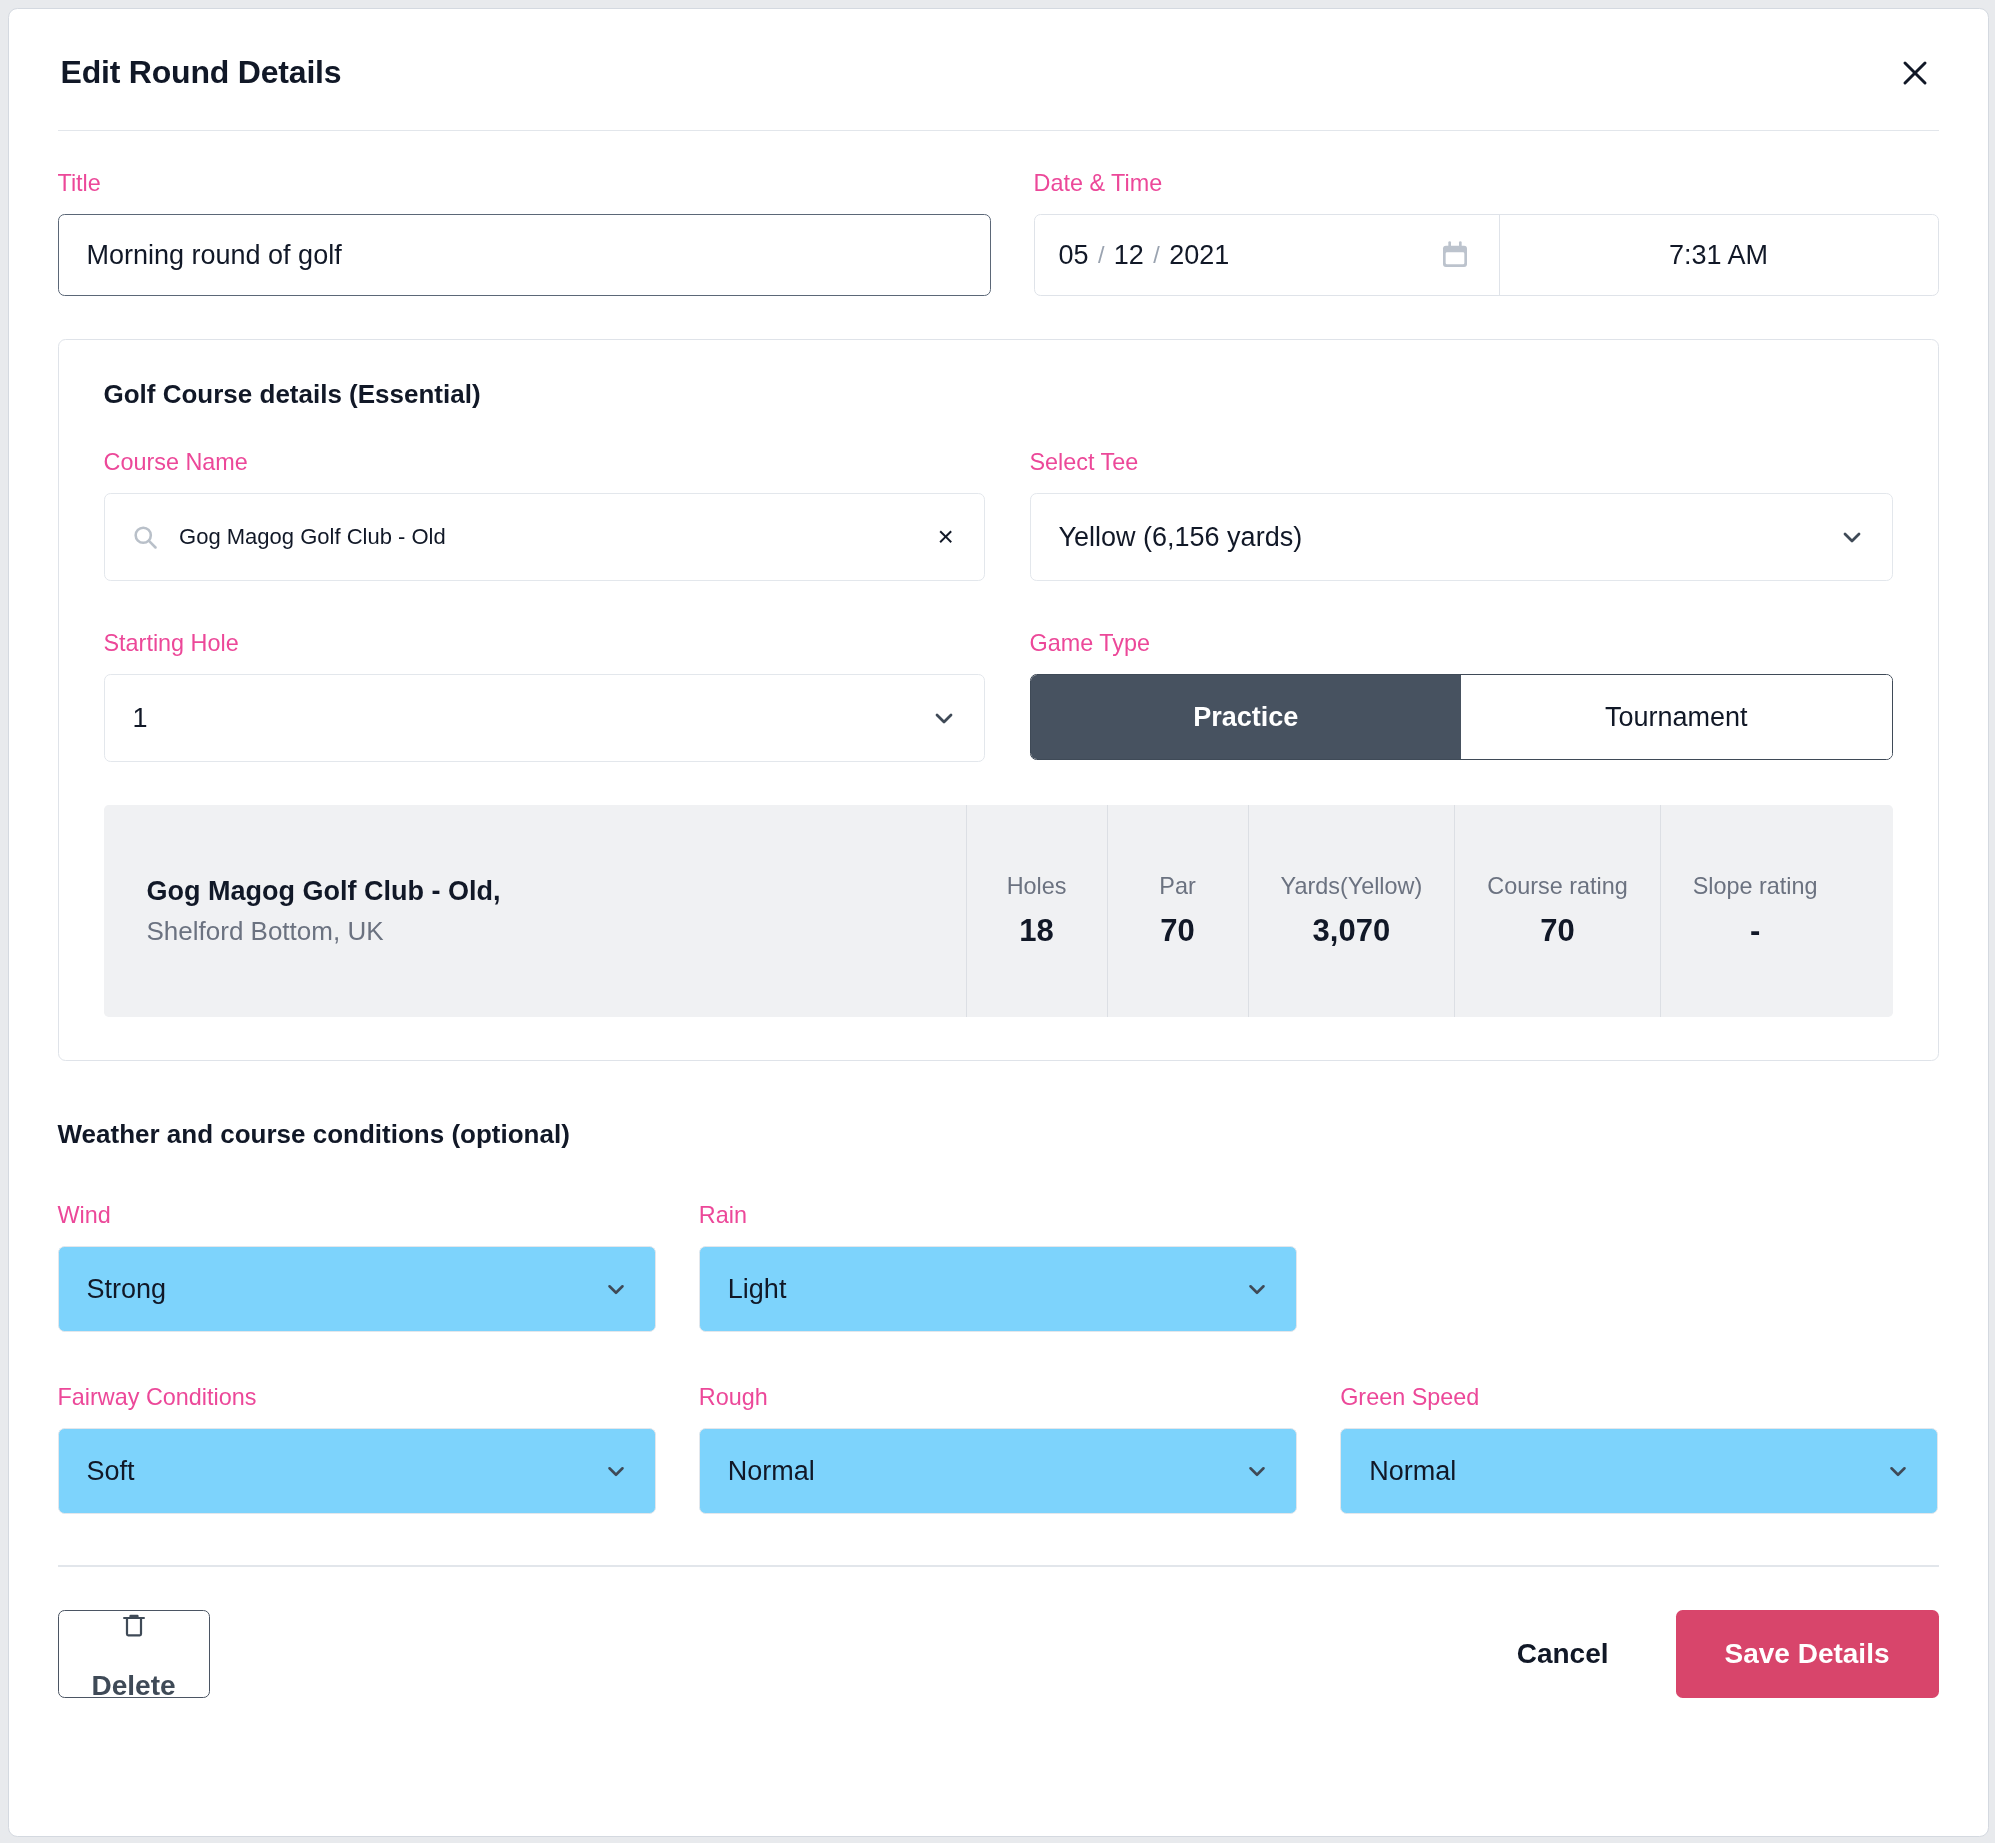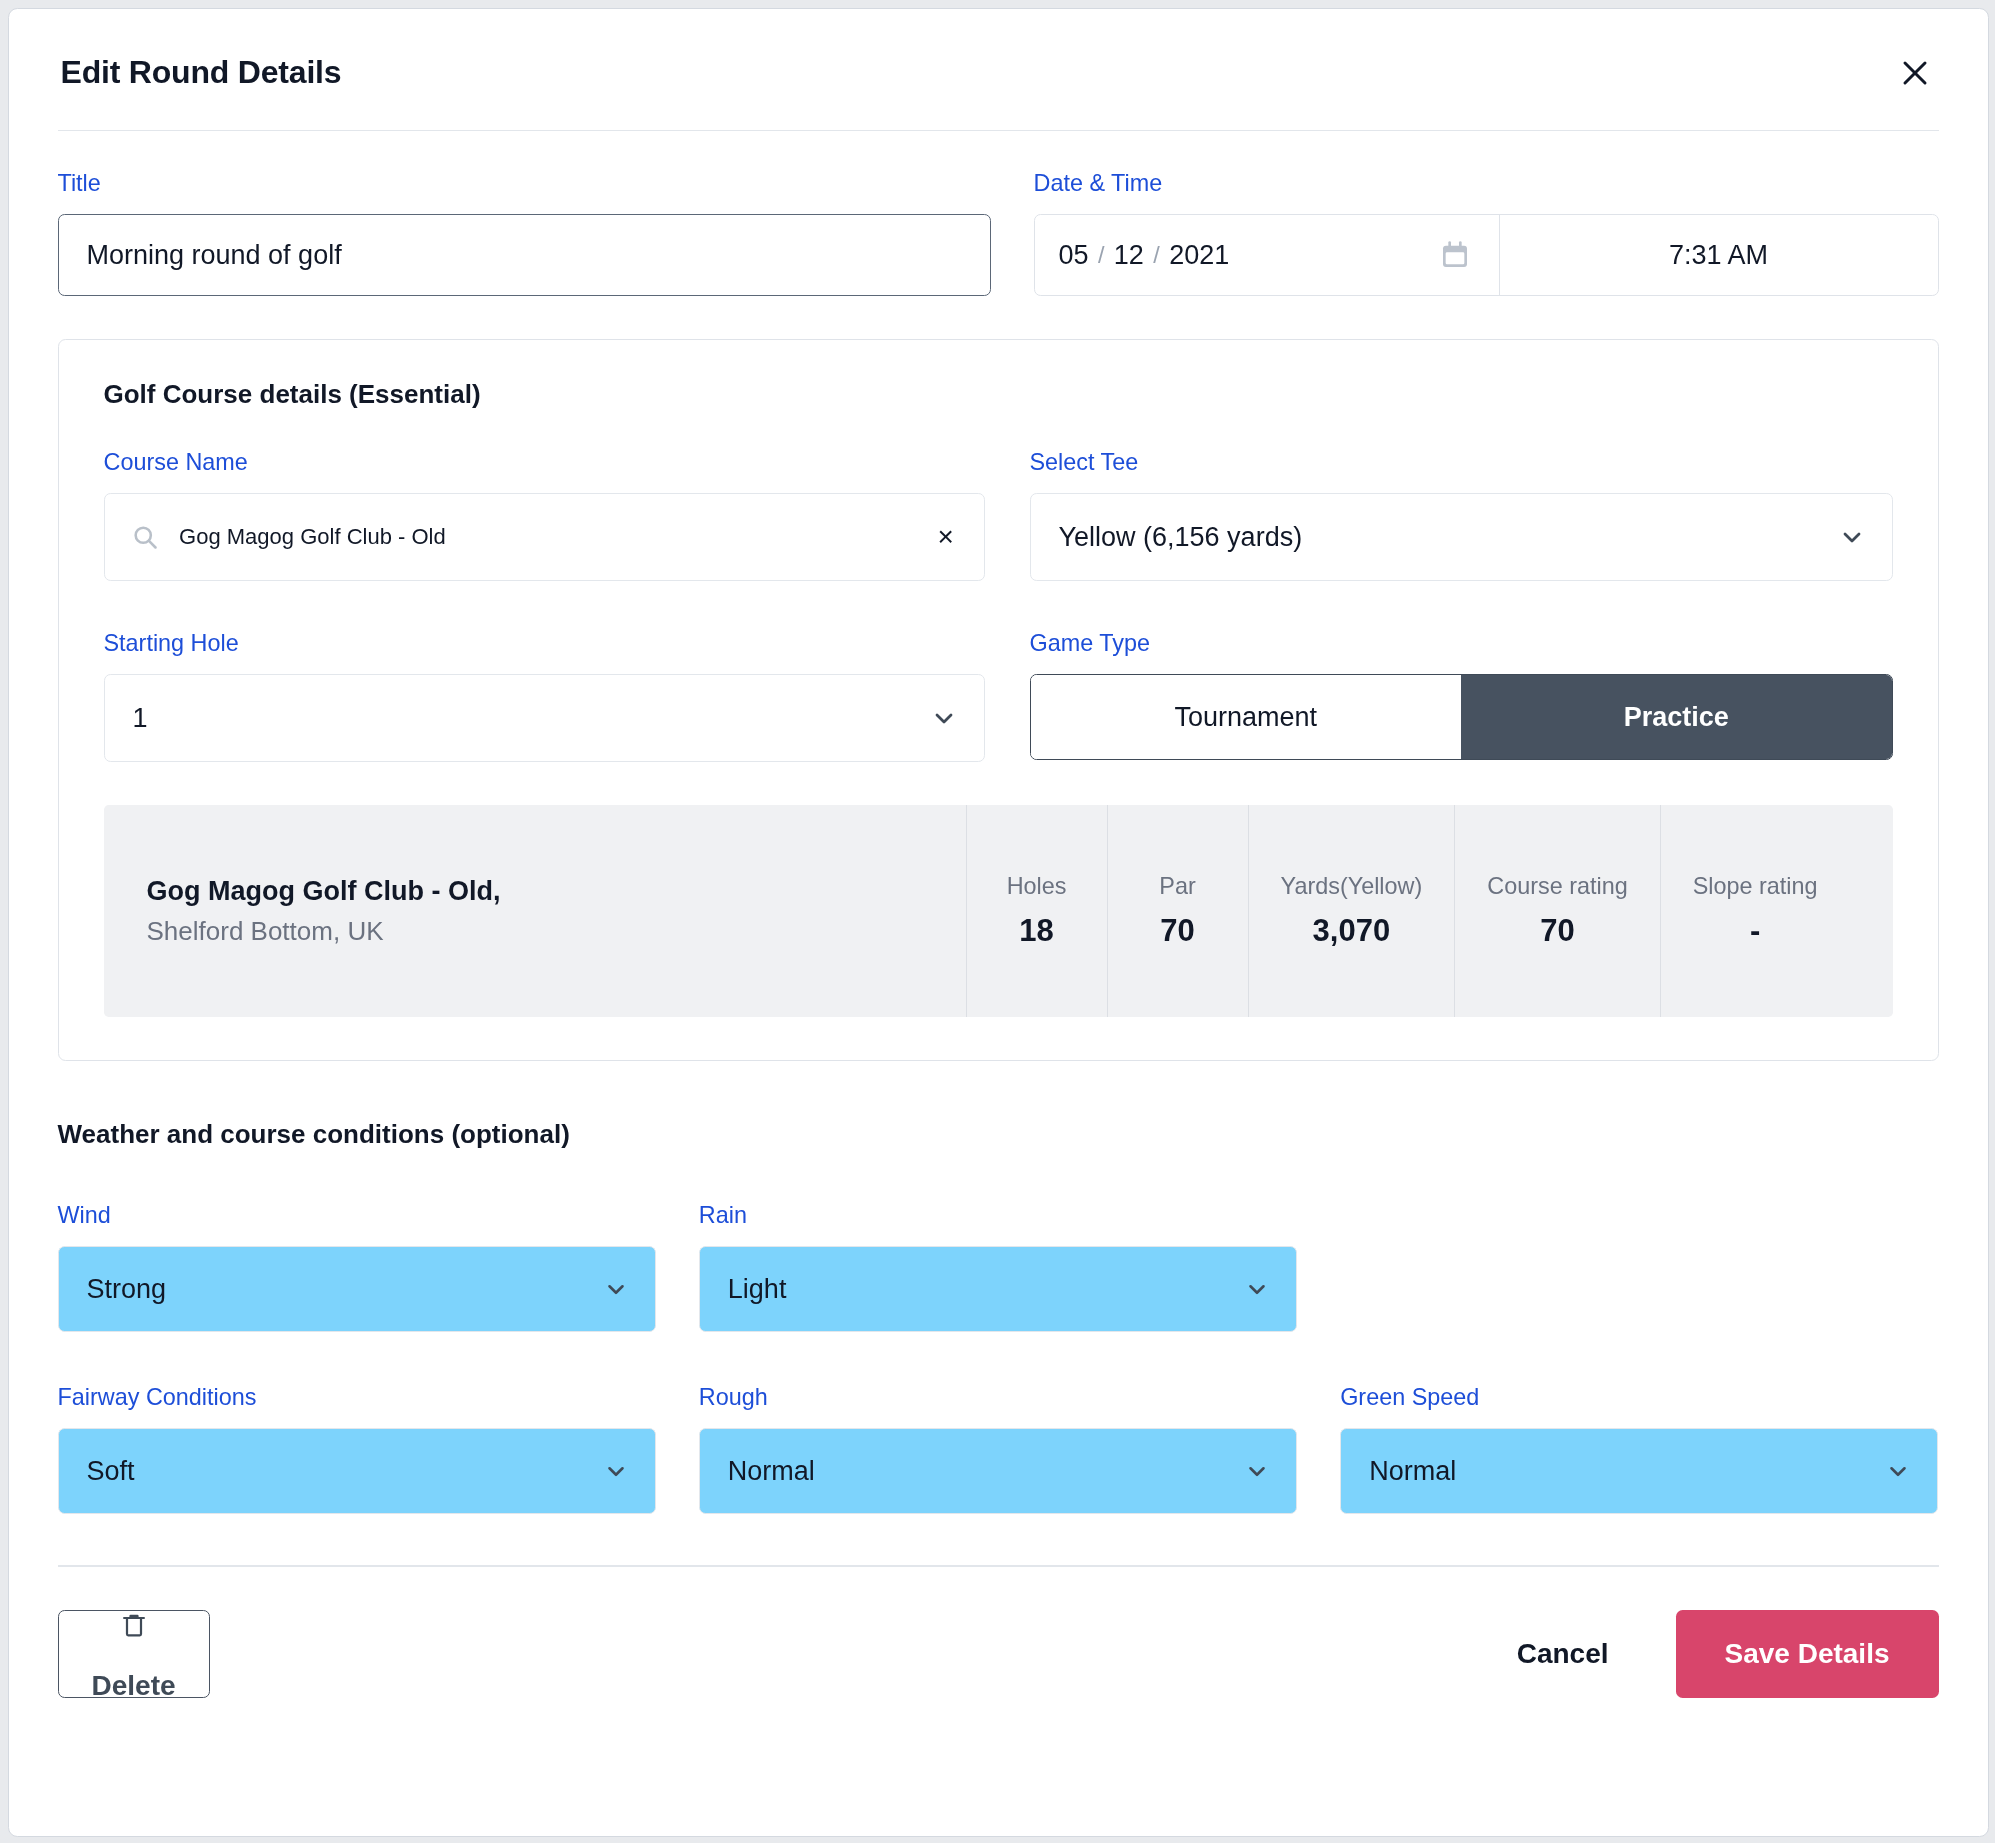--- a/index.html
+++ b/index.html
@@ -50,21 +50,21 @@
   .header-rule {
     margin: 39px 49px 0 49px;
     height: 1.9px;
     background: #e2e6eb;
   }
 
   
   .modal-body { padding: 0 49px; }
   .field-label {
     font-size: 23.4px;
-    color: #1d4ed8;
+    color: #ec4899;
     margin-bottom: 17px;
     display: block;
   }
 
   .top-row {
     display: flex;
     gap: 43px;
     margin-top: 39px;
   }
   .col-title { width: 933px; }
@@ -411,22 +411,22 @@
             <span class="chevron">
               <svg width="28" height="28" viewBox="0 0 24 24" fill="none" stroke="#3f4a57" stroke-width="2.4" stroke-linecap="round" stroke-linejoin="round">
                 <polyline points="6,9.5 12,15.5 18,9.5"></polyline>
               </svg>
             </span>
           </div>
         </div>
         <div class="card-col-right">
           <span class="field-label">Game Type</span>
           <div class="segmented">
+            <button class="seg active">Practice</button>
             <button class="seg">Tournament</button>
-            <button class="seg active">Practice</button>
           </div>
         </div>
       </div>
 
       <div class="summary">
         <div class="summary-name">
           <div class="n1">Gog Magog Golf Club - Old,</div>
           <div class="n2">Shelford Bottom, UK</div>
         </div>
         <div class="stat">

